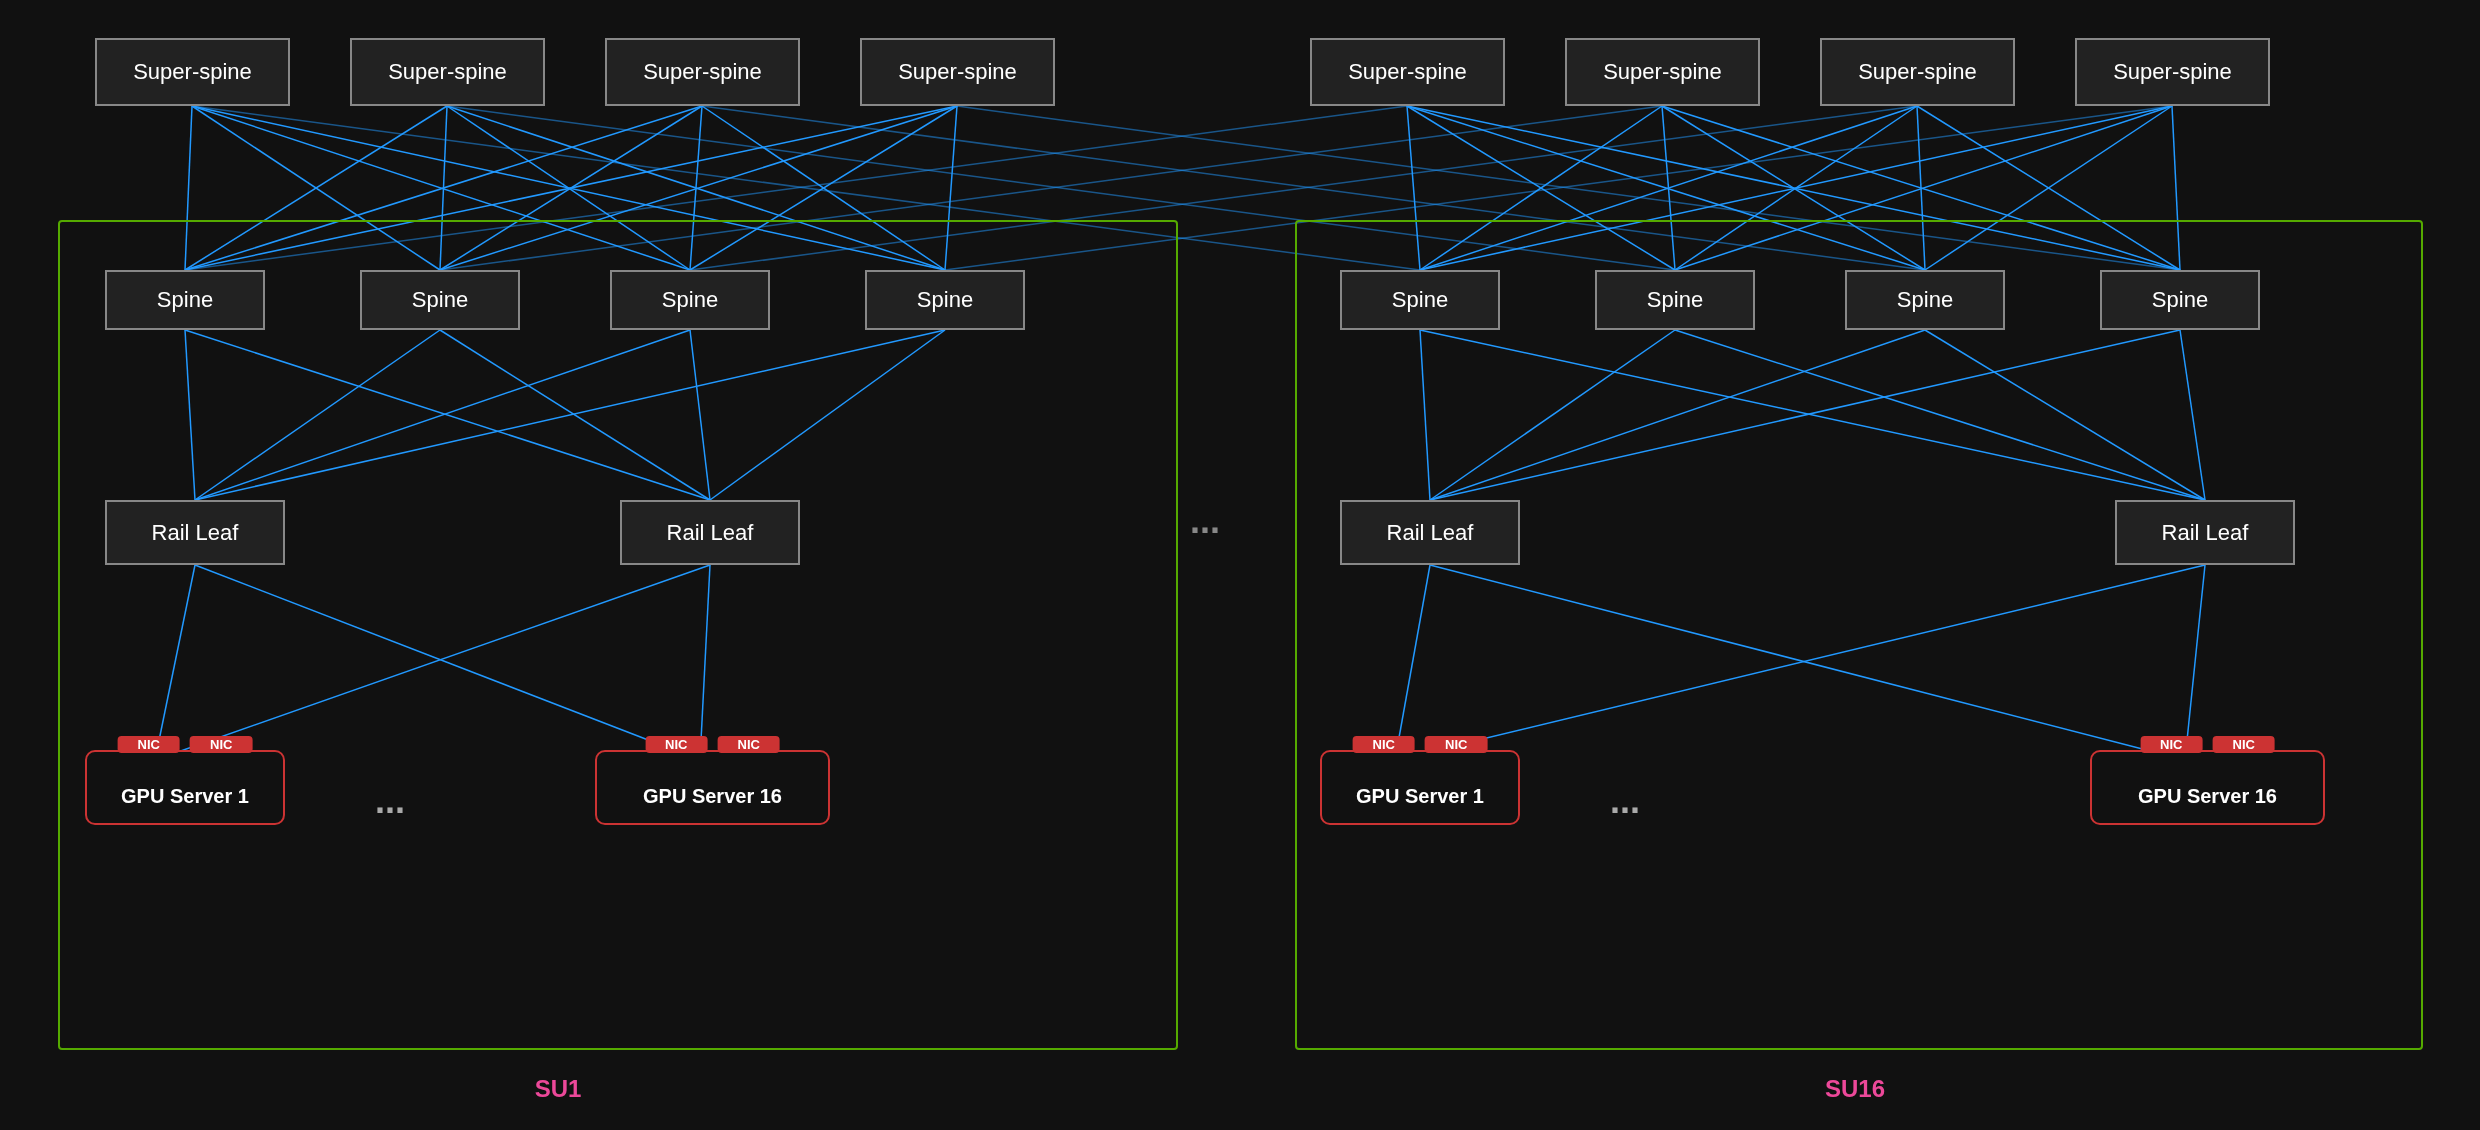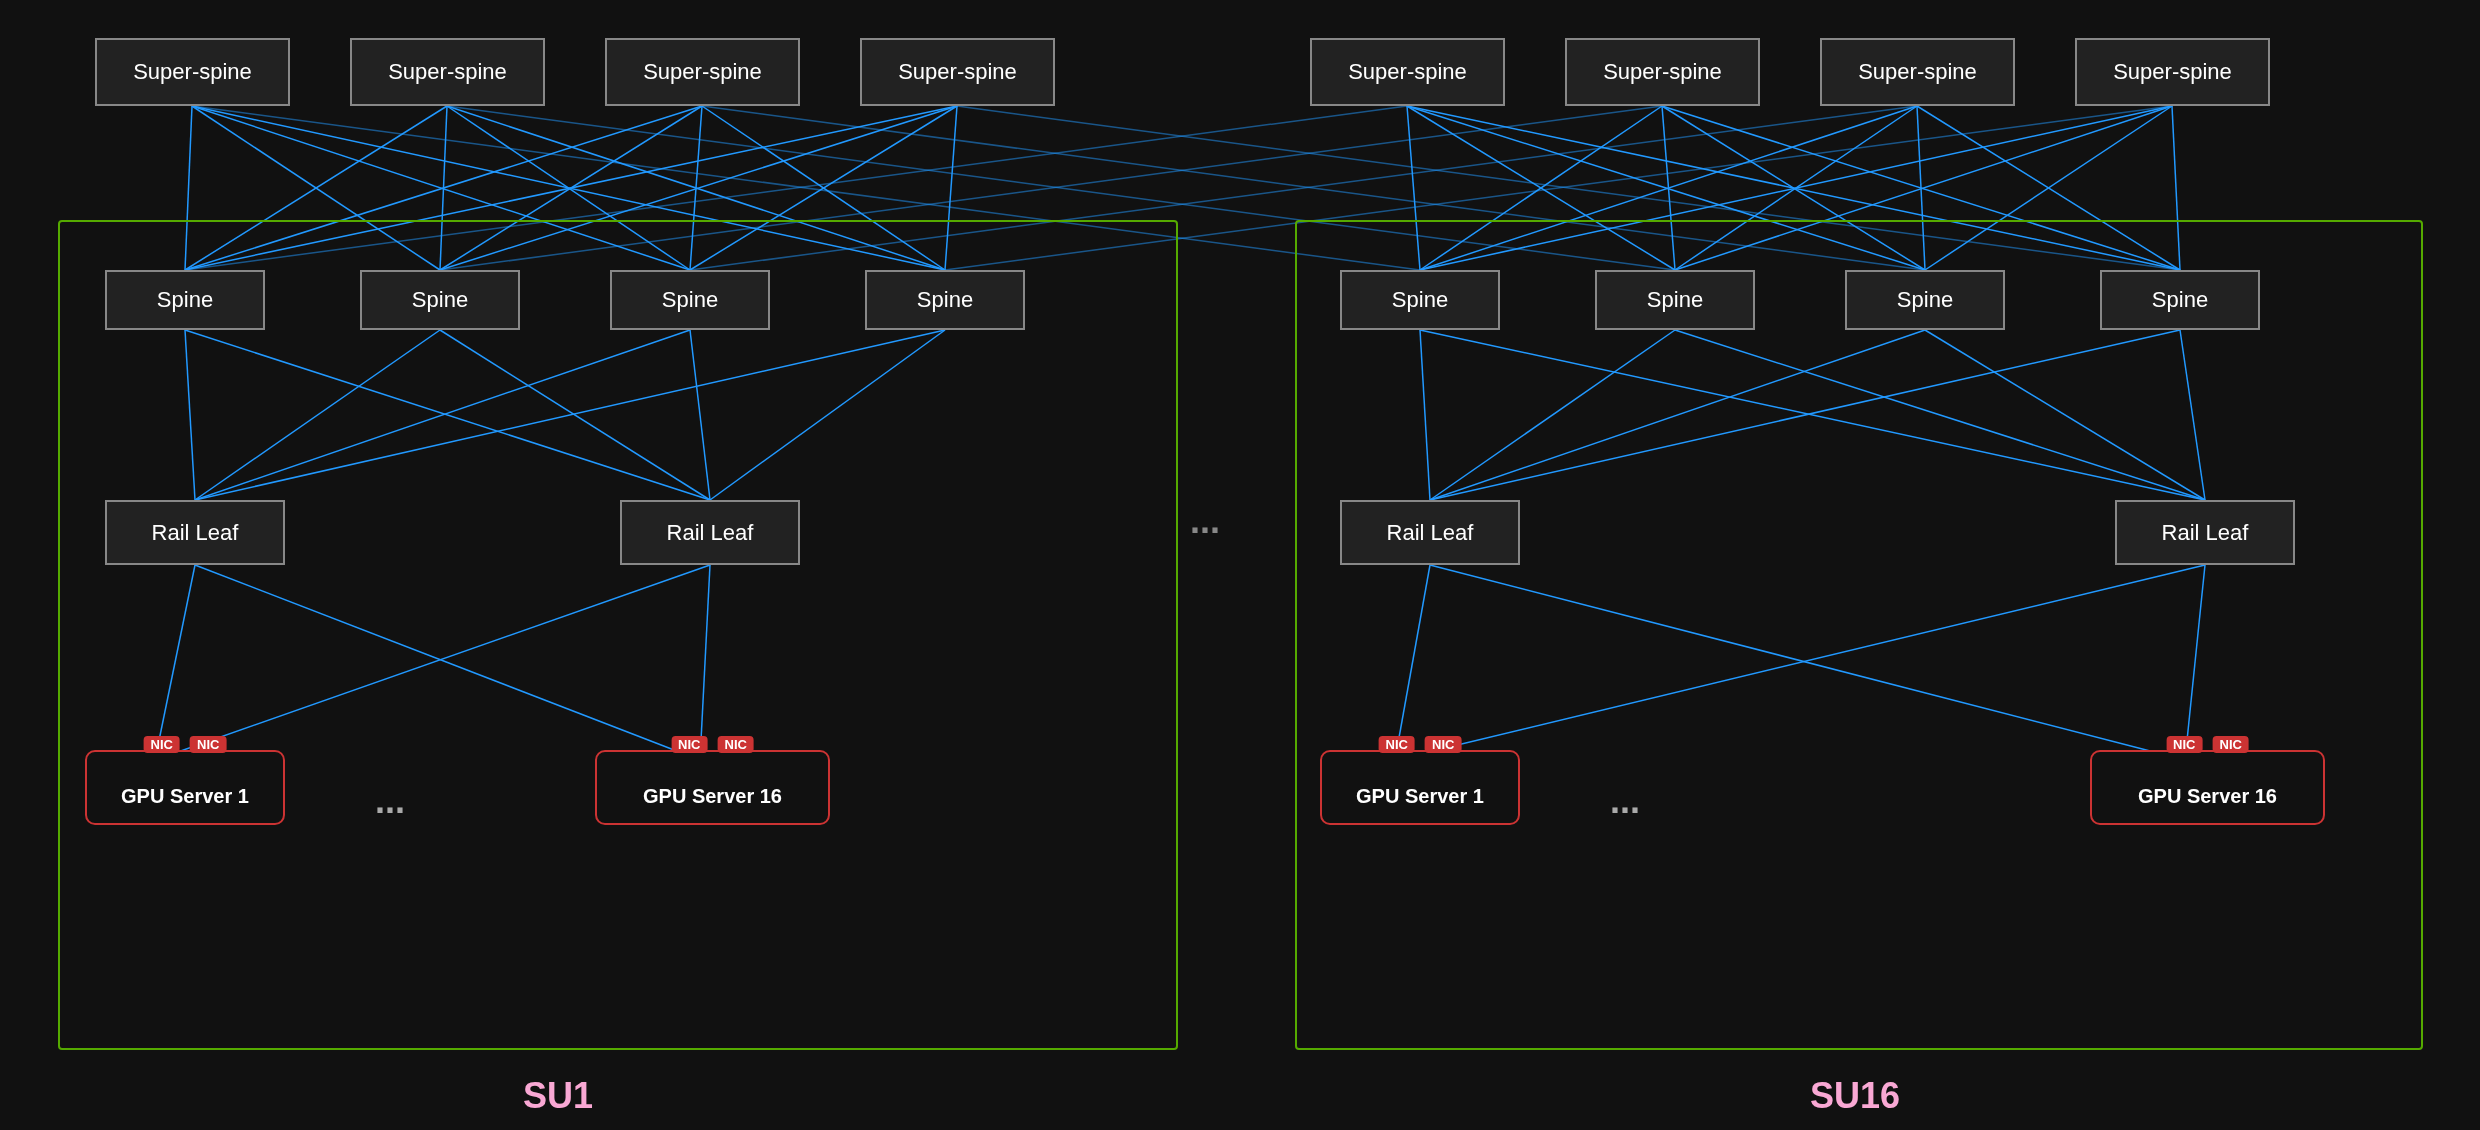--- a/index.html
+++ b/index.html
@@ -35,22 +35,22 @@
       justify-content: center;
       white-space: nowrap;
     }
     .su-box {
       position: absolute;
       border: 2.5px solid #5a0;
       border-radius: 4px;
     }
     .su-label {
       position: absolute;
-      color: #f9a8d4;
-      font-size: 36px;
+      color: #ec4899;
+      font-size: 24px;
       font-weight: bold;
       text-align: left;
     }
     .gpu-server {
       position: absolute;
       background: #111;
       border: 2.5px solid #c33;
       border-radius: 10px;
       color: #fff;
       font-size: 20px;
@@ -68,21 +68,21 @@
       gap: 10px;
       left: 50%;
       transform: translateX(-50%);
     }
     .nic-badge {
       background: #c33;
       color: #fff;
       font-size: 13px;
       font-weight: bold;
       border-radius: 4px;
-      padding: 1px 7px;
+      padding: 1px 20px;
     }
     .dots-label {
       position: absolute;
       color: #aaa;
       font-size: 36px;
       font-weight: bold;
     }
   </style>
 </head>
 <body>

